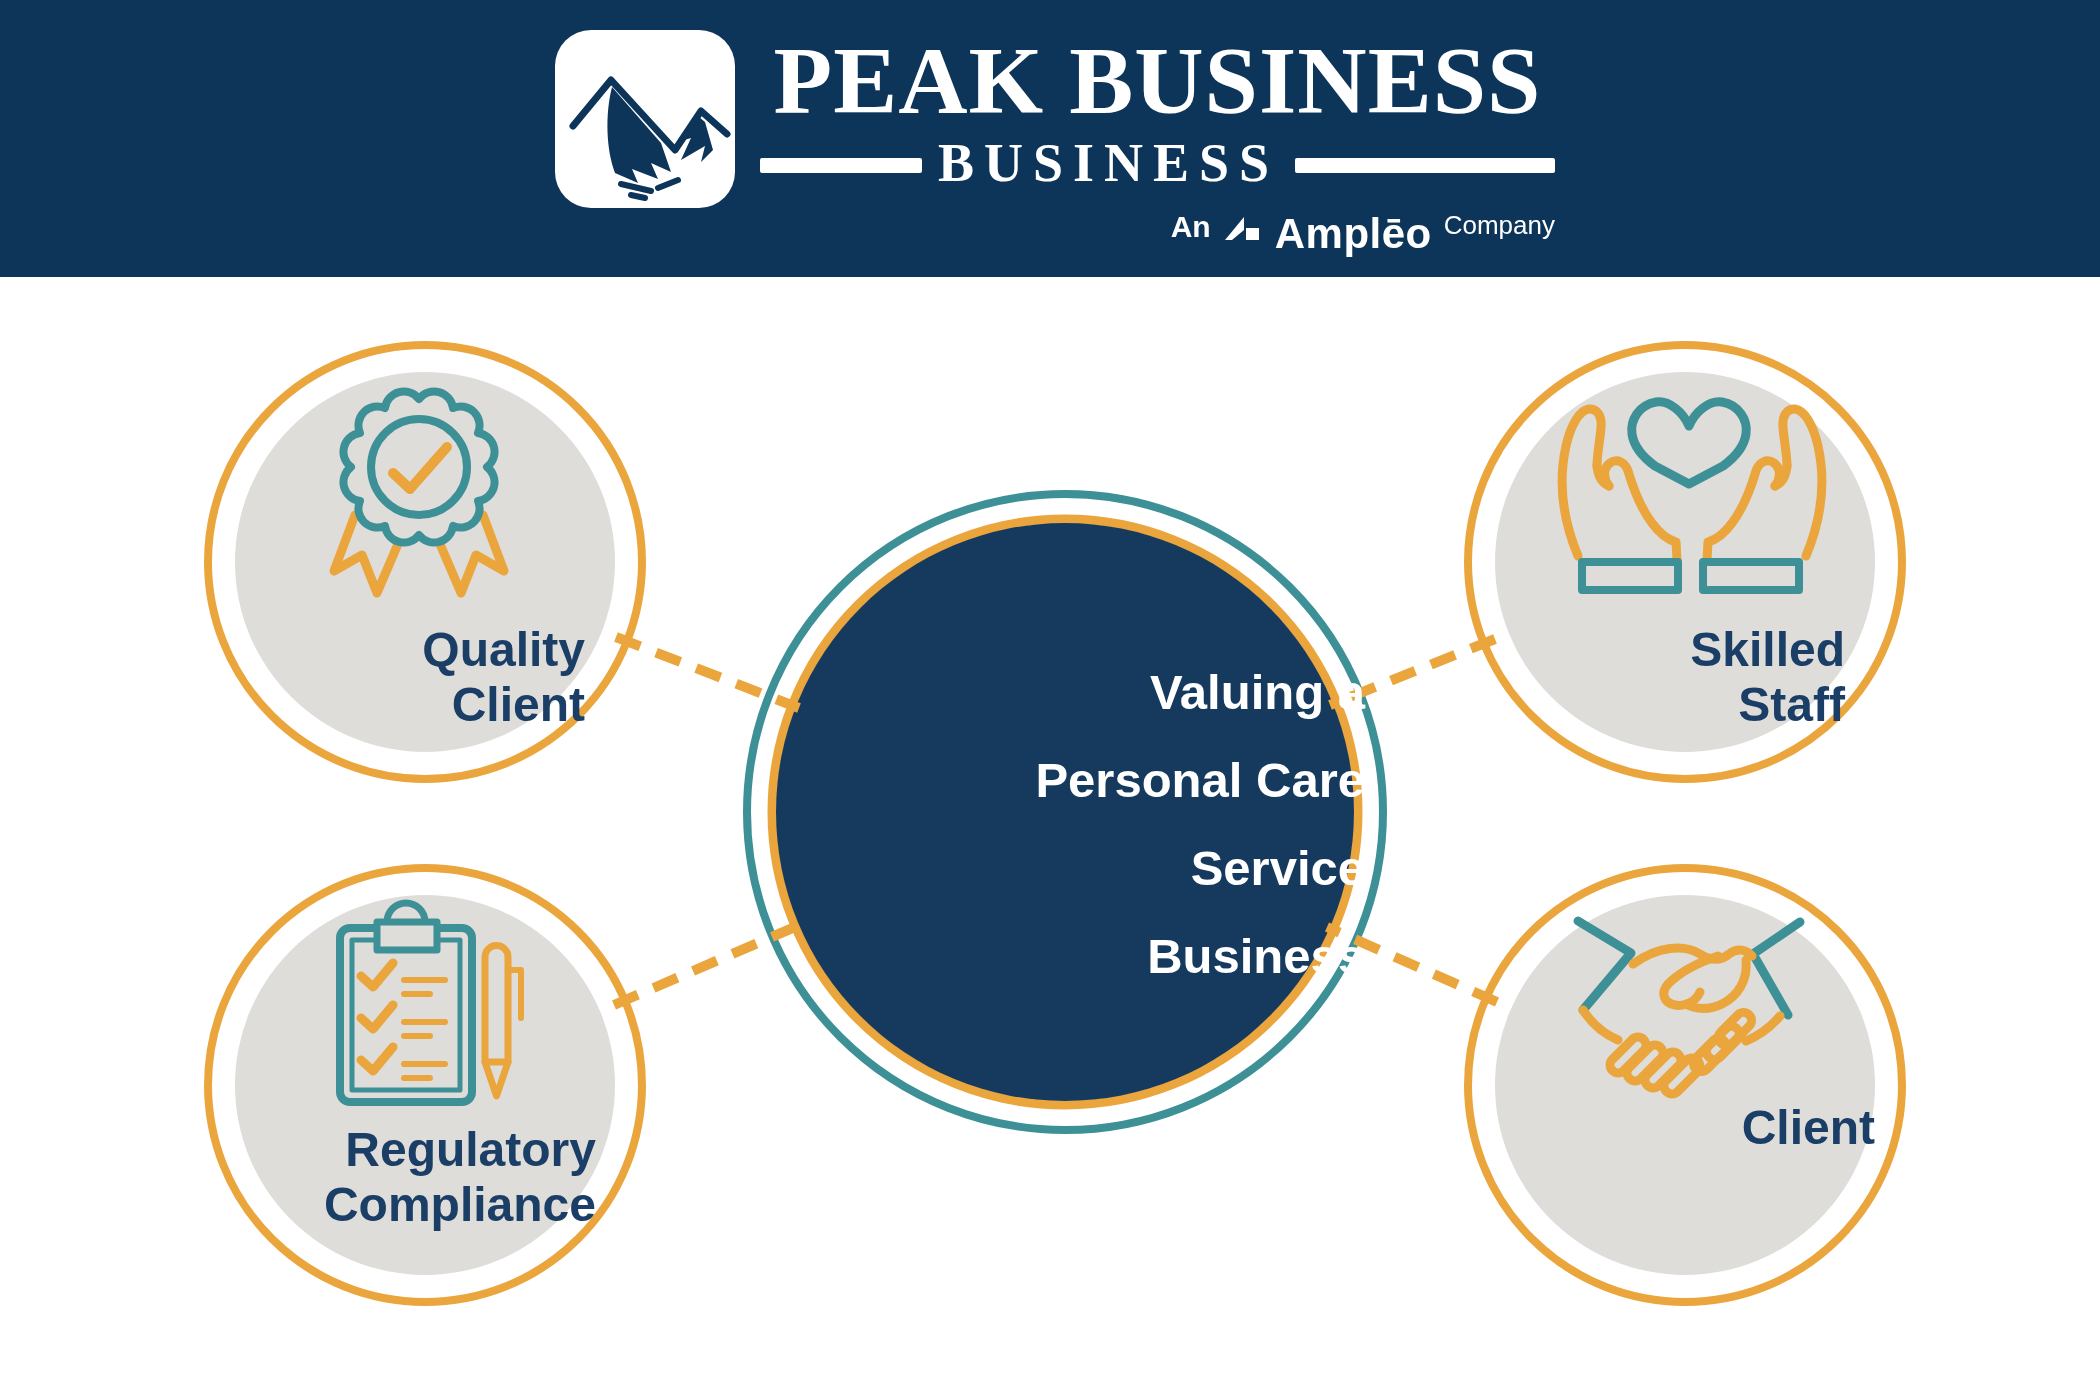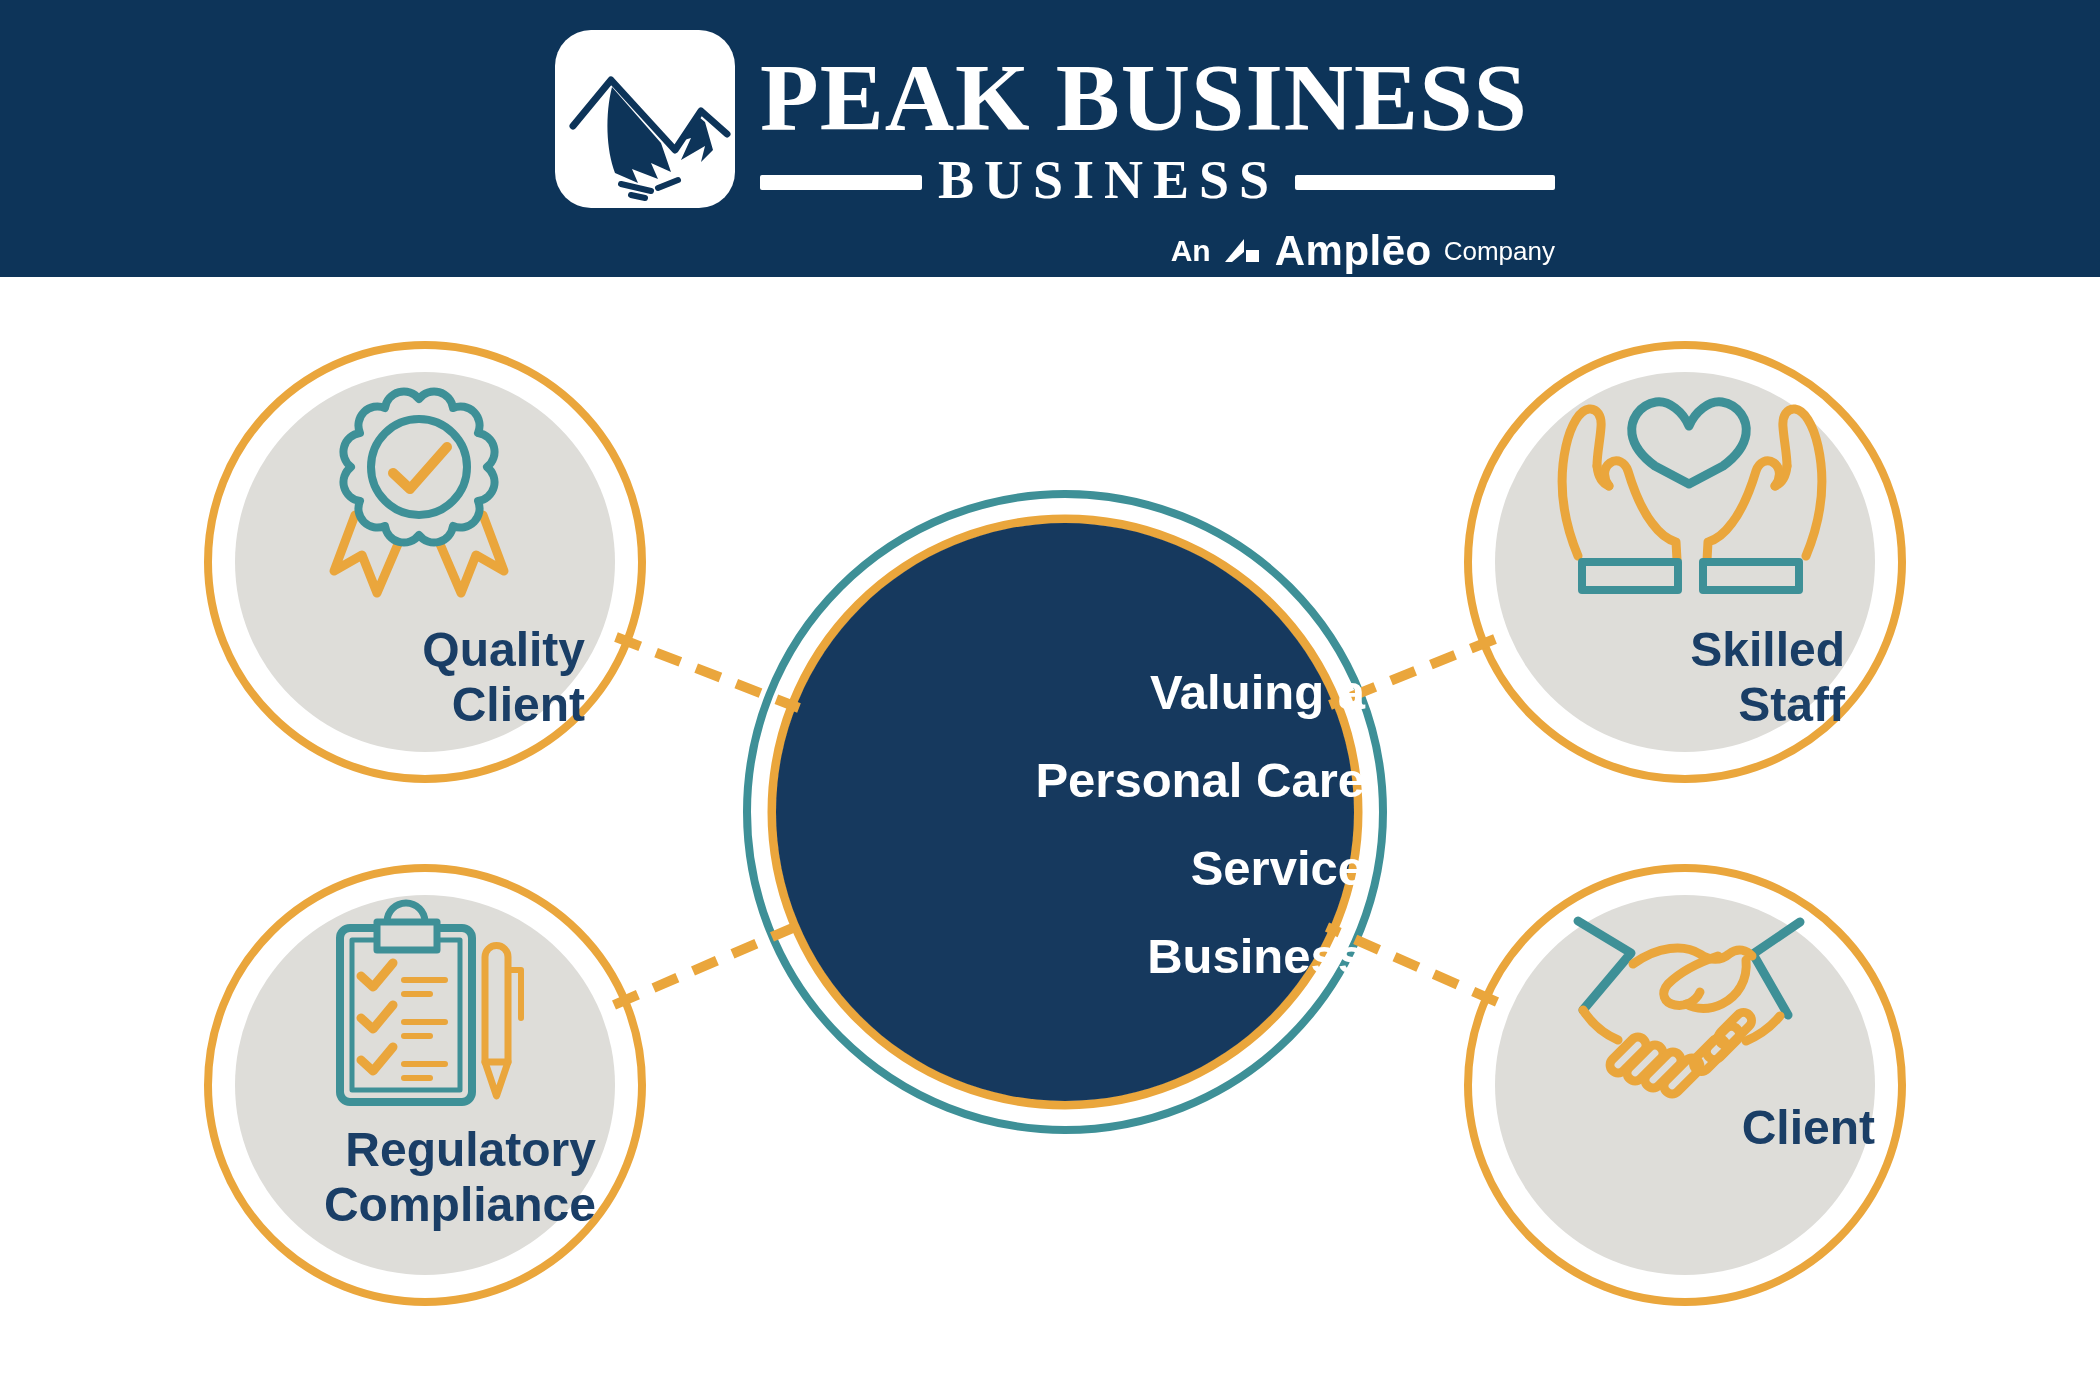--- a/index.html
+++ b/index.html
@@ -3,28 +3,28 @@
 <meta charset="utf-8">
 <style>
   html,body{margin:0;padding:0;background:#ffffff;}
   #canvas{position:relative;width:2100px;height:1400px;overflow:hidden;background:#ffffff;
           font-family:"Liberation Sans",sans-serif;}
   
   #banner{position:absolute;left:0;top:0;width:2100px;height:277px;background:#0D3459;}
   #logo-box{position:absolute;left:555px;top:30px;width:180px;height:178px;background:#ffffff;border-radius:36px;}
   #brand{position:absolute;left:760px;top:30px;width:795px;color:#ffffff;}
   #brand-name{font-family:"Liberation Serif",serif;font-weight:700;font-size:96px;line-height:102px;
-              letter-spacing:1px;text-align:left;white-space:nowrap;margin-top:17px;}
+              letter-spacing:1px;text-align:center;white-space:nowrap;}
   #valuation-row{display:flex;align-items:center;gap:16px;margin-top:2px;}
   .val-bar{height:15px;background:#ffffff;border-radius:2px;}
   #val-bar-left{width:162px;}
   #val-bar-right{flex:1;}
   #brand-sub{font-family:"Liberation Serif",serif;font-weight:700;font-size:54px;letter-spacing:10px;
              white-space:nowrap;transform:translateY(-2px);}
-  #ampleo-row{display:flex;justify-content:flex-end;align-items:center;gap:12px;margin-top:14px;}
+  #ampleo-row{display:flex;justify-content:flex-end;gap:12px;margin-top:14px;}
   #ampleo-an{font-size:30px;font-weight:700;}
   #ampleo-name{font-size:42px;font-weight:700;letter-spacing:0.5px;}
   #ampleo-company{font-size:26px;font-weight:400;}
   
   .node-label{position:absolute;font-weight:700;color:#1A3E66;text-align:right;
               font-size:48px;line-height:55px;letter-spacing:0px;}
   #center-title{position:absolute;left:765px;top:648px;width:600px;color:#ffffff;font-weight:700;
                 font-size:49px;line-height:88px;text-align:right;letter-spacing:0px;}
   #art{position:absolute;left:0;top:0;}
 </style>

